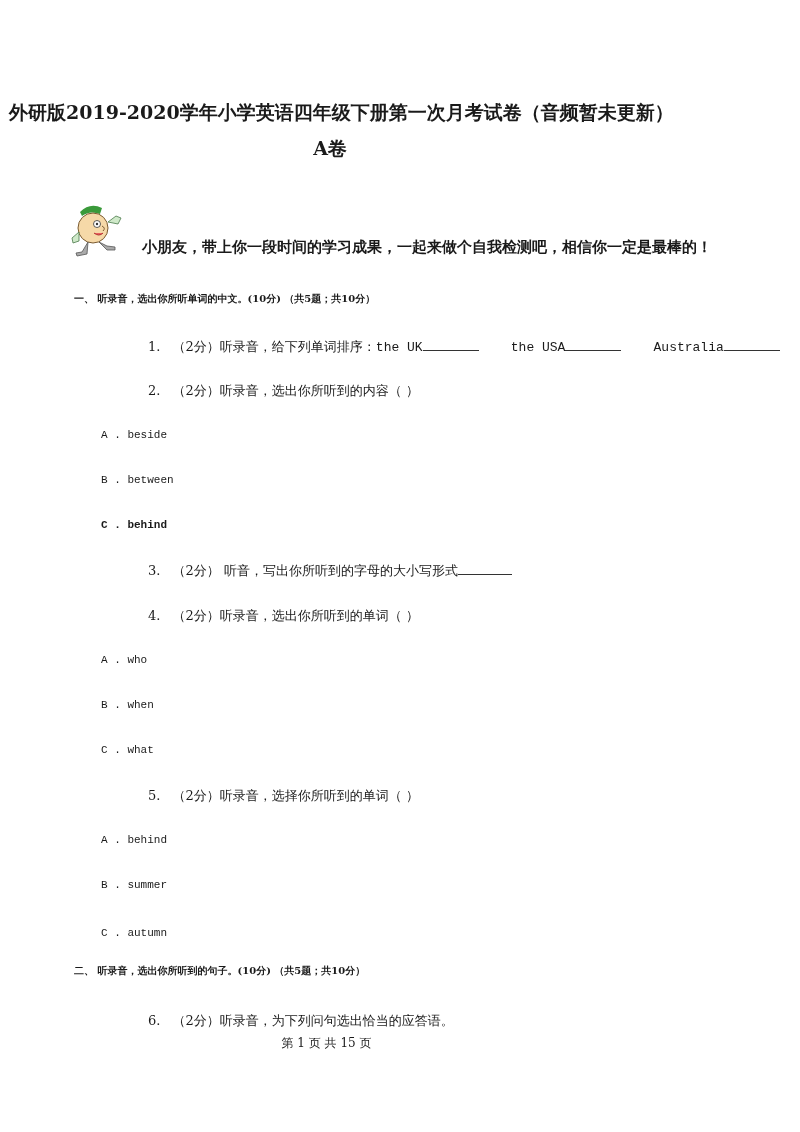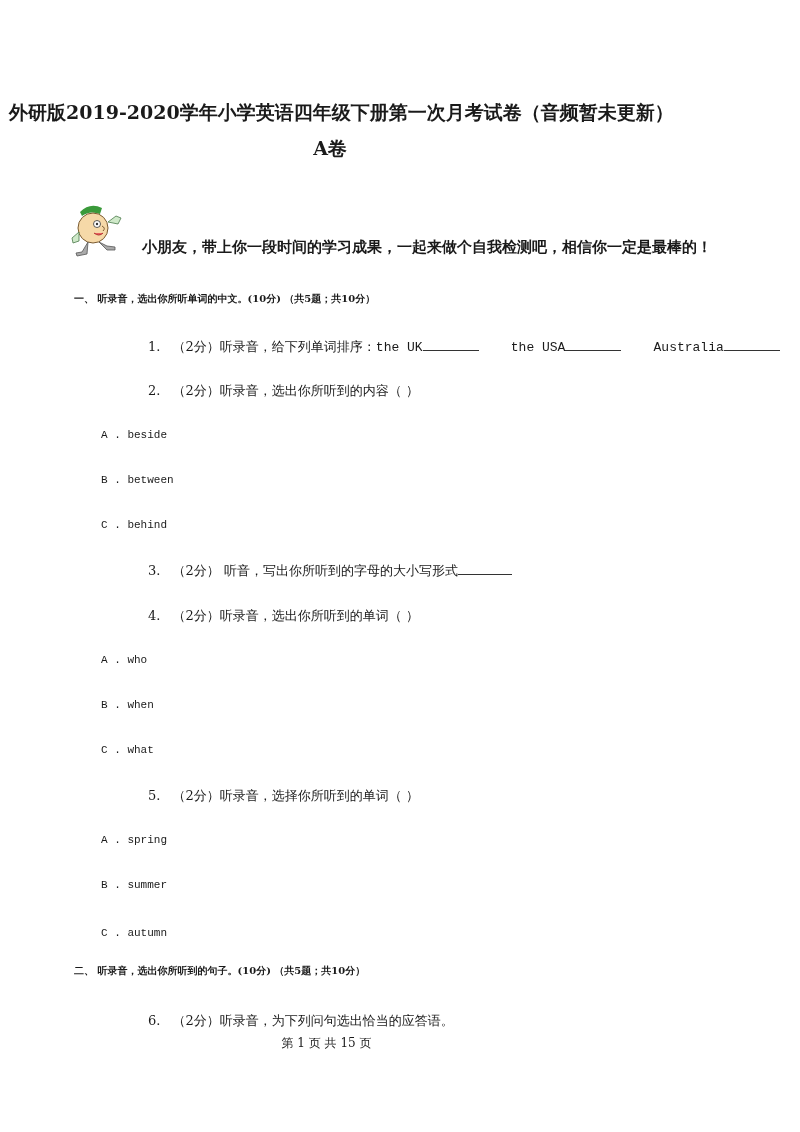--- a/index.html
+++ b/index.html
@@ -46,40 +46,40 @@
   <span class="mono" style="margin-left:28px;">the USA</span><span class="blank" style="width:56px;"></span>
   <span class="mono" style="margin-left:28px;">Australia</span><span class="blank" style="width:56px;"></span>
 </div>
 
 <div class="abs q" style="top:382px;">
   <span>2.</span>
   <span style="margin-left:8px;">（2分）</span><span>听录音，选出你所听到的内容（     ）</span>
 </div>
 <div class="abs opt" style="top:429px;">A . beside</div>
 <div class="abs opt" style="top:474px;">B . between</div>
-<div class="abs opt" style="top:519px;">C . behind</div>
+<div class="abs opt" style="top:519px;font-weight:bold;">C . behind</div>
 
 <div class="abs q" style="top:562px;">
   <span>3.</span>
   <span style="margin-left:8px;">（2分）</span><span> 听音，写出你所听到的字母的大小写形式</span><span class="blank" style="width:54px;"></span>
 </div>
 
 <div class="abs q" style="top:607px;">
   <span>4.</span>
   <span style="margin-left:8px;">（2分）</span><span>听录音，选出你所听到的单词（     ）</span>
 </div>
 <div class="abs opt" style="top:654px;">A . who</div>
 <div class="abs opt" style="top:699px;">B . when</div>
 <div class="abs opt" style="top:744px;">C . what</div>
 
 <div class="abs q" style="top:787px;">
   <span>5.</span>
   <span style="margin-left:8px;">（2分）</span><span>听录音，选择你所听到的单词（     ）</span>
 </div>
-<div class="abs opt" style="top:834px;">A . spring</div>
+<div class="abs opt" style="top:834px;">A . behind</div>
 <div class="abs opt" style="top:879px;">B . summer</div>
 <div class="abs opt" style="top:927px;text-align:right;">C . autumn</div>
 
 <div class="abs section" style="top:964px;text-align:right;">二、  听录音，选出你所听到的句子。(10分) （共5题；共10分）</div>
 
 <div class="abs q" style="top:1012px;">
   <span>6.</span>
   <span style="margin-left:8px;">（2分）</span><span>听录音，为下列问句选出恰当的应答语。</span>
 </div>
 

